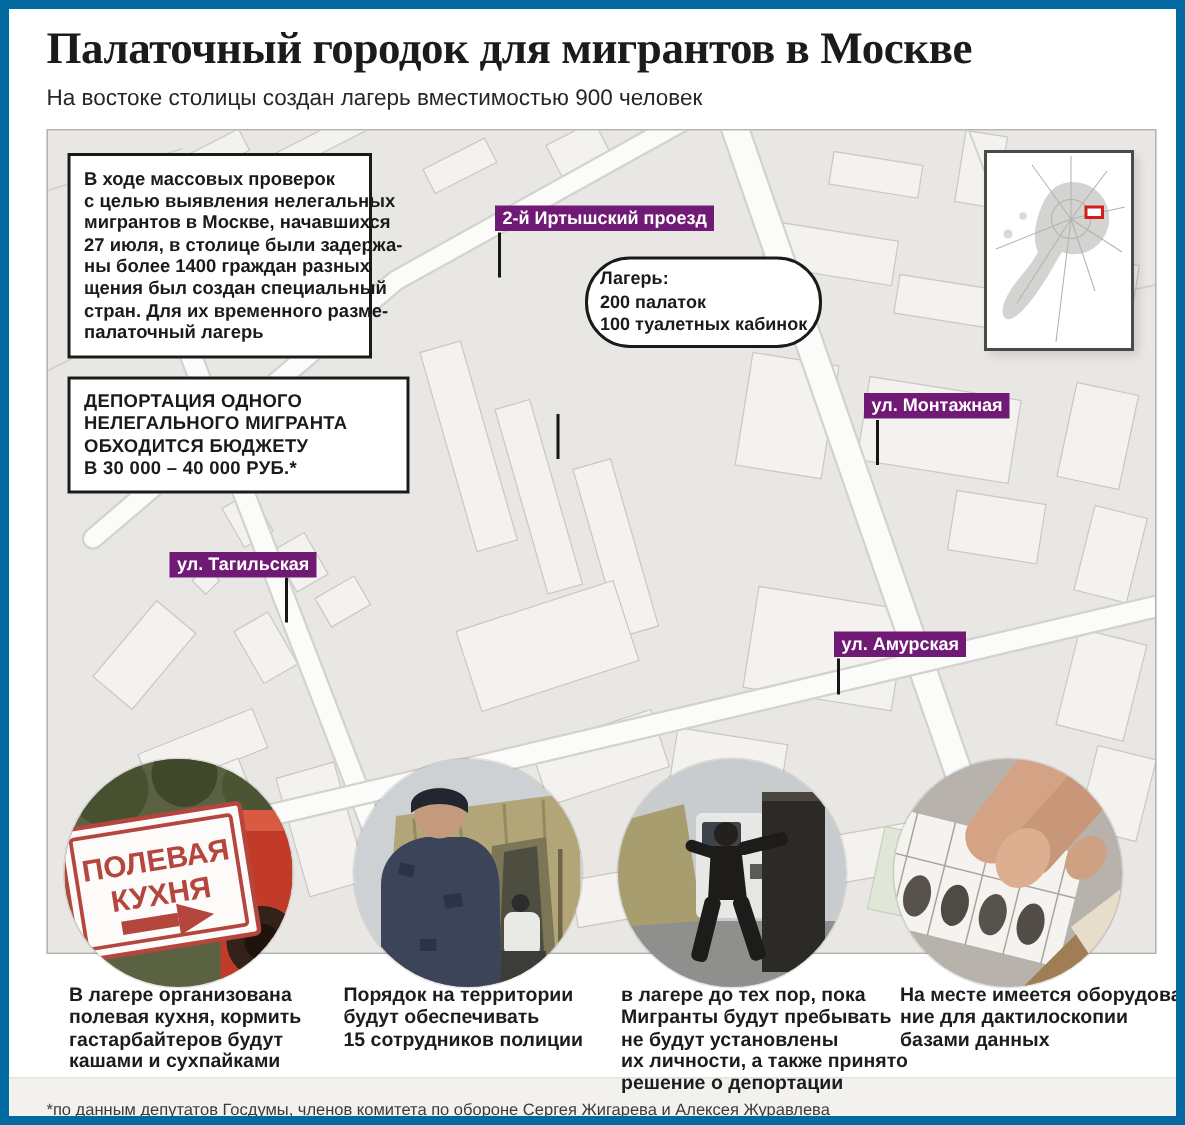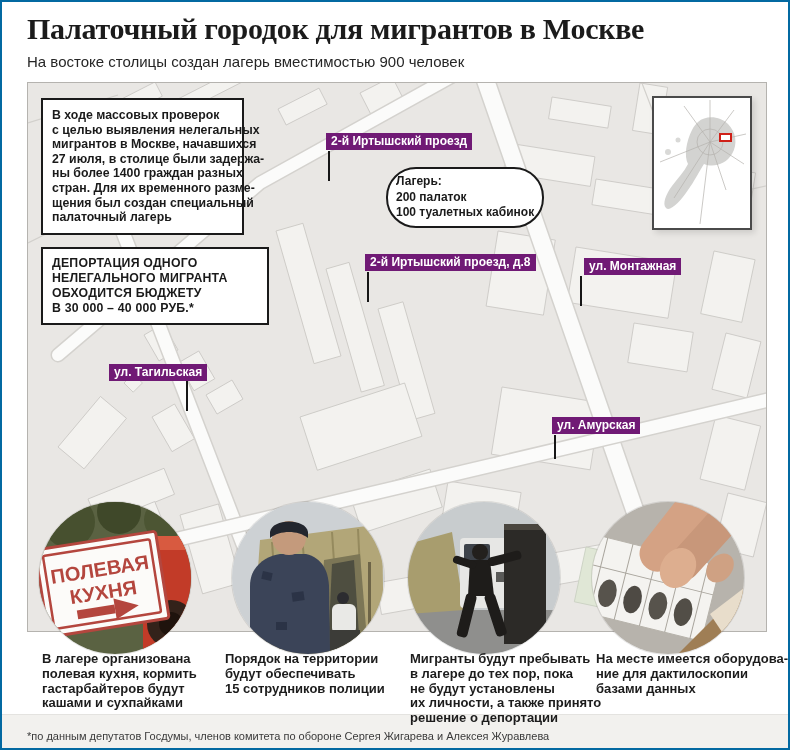--- a/index.html
+++ b/index.html
@@ -1,39 +1,39 @@
 <!DOCTYPE html>
 <html><head>
 <meta charset="utf-8">
 <style>
   html,body { margin:0; padding:0; background:#fff; }
   body { width:790px; height:750px; font-family:"Liberation Sans", sans-serif; }
   .canvas { position:relative; width:790px; height:750px; background:#fff;
-            border:2px solid #0369a1; box-sizing:border-box; overflow:hidden; }
+            border:6px solid #0369a1; box-sizing:border-box; overflow:hidden; }
 
   .title { position:absolute; left:25px; top:10px; font-family:"Liberation Serif", serif;
            font-size:30px; font-weight:700; color:#1b1b1b; letter-spacing:-0.3px; white-space:nowrap; }
   .subtitle { position:absolute; left:25px; top:51px; font-size:15px; color:#262626; white-space:nowrap; }
 
   .map-panel { position:absolute; left:25px; top:80px; width:740px; height:550px;
                background:#e9e7e4; border:1px solid #b5b3af; box-sizing:border-box; overflow:hidden; }
   .citysvg { position:absolute; left:0; top:0; }
 
   .infobox { position:absolute; background:#fff; border:2px solid #1a1a1a; color:#1a1a1a;
              box-sizing:border-box; }
   .infobox div { white-space:nowrap; }
   .box1 { left:13px; top:15px; width:203px; padding:8px 9px; font-size:12.3px; font-weight:700; line-height:14.6px; }
   .box2 { left:13px; top:164px; width:228px; padding:7px 9px; font-size:12.3px; font-weight:700; line-height:15px; letter-spacing:0.2px; }
   .campbox { left:358px; top:84px; padding:5px 8px; font-size:12px; font-weight:700; line-height:15.5px;border-radius:30px; }
 
   .street-label { position:absolute; background:#701a75; color:#fff; font-size:12px; font-weight:700;
                   padding:1px 5px 2px 5px; white-space:nowrap; z-index:5; }
   .sl1 { left:298px; top:50px; }
   .sl2 { left:337px; top:171px; }
-  .sl3 { left:556px; top:175px;text-align:center; }
+  .sl3 { left:544px; top:175px;text-align:center; }
   .sl4 { left:81px;  top:281px; }
   .sl5 { left:524px; top:334px; }
   .leader { position:absolute; width:2px; background:#161616; z-index:4; }
   .ld1 { left:300px; top:68px;  height:30px; }
   .ld2 { left:339px; top:189px; height:30px; }
   .ld3 { left:552px; top:193px; height:30px; }
   .ld4 { left:158px; top:298px; height:30px; }
   .ld5 { left:526px; top:352px; height:24px; }
 
   .inset { position:absolute; left:624px; top:13px; width:100px; height:134px; background:#fff;
@@ -150,41 +150,40 @@
         <rect x="66" y="36" width="11" height="7" fill="#ffffff" stroke="#cf2018" stroke-width="2"></rect>
       </svg>
     </div>
 
     <div class="infobox box1">
       <div>В ходе массовых проверок</div>
       <div>с целью выявления нелегальных</div>
       <div>мигрантов в Москве, начавшихся</div>
       <div>27 июля, в столице были задержа-</div>
       <div>ны более 1400 граждан разных</div>
+      <div>щения был создан специальный</div>
       <div>стран. Для их временного разме-</div>
-      <div>щения был создан специальный</div>
       <div>палаточный лагерь</div>
     </div>
 
     <div class="infobox box2">
       <div>ДЕПОРТАЦИЯ ОДНОГО</div>
       <div>НЕЛЕГАЛЬНОГО МИГРАНТА</div>
       <div>ОБХОДИТСЯ БЮДЖЕТУ</div>
       <div>В 30 000 – 40 000 РУБ.*</div>
     </div>
 
     <div class="infobox campbox">
       <div>Лагерь:</div>
       <div>200 палаток</div>
       <div>100 туалетных кабинок</div>
     </div>
 
     <div class="street-label sl1">2-й Иртышский проезд</div>
     <div class="leader ld1"></div>
-    <div class="street-label sl2">2-й Иртышский проезд, д.8</div>
     <div class="leader ld2"></div>
     <div class="street-label sl3">ул. Монтажная</div>
     <div class="leader ld3"></div>
     <div class="street-label sl4">ул. Тагильская</div>
     <div class="leader ld4"></div>
     <div class="street-label sl5">ул. Амурская</div>
     <div class="leader ld5"></div>
   </div>
 
   <div class="footer-strip"></div>
@@ -274,22 +273,22 @@
     <div>полевая кухня, кормить</div>
     <div>гастарбайтеров будут</div>
     <div>кашами и сухпайками</div>
   </div>
   <div class="caption c2">
     <div>Порядок на территории</div>
     <div>будут обеспечивать</div>
     <div>15 сотрудников полиции</div>
   </div>
   <div class="caption c3">
+    <div>в лагере до тех пор, пока</div>
     <div>Мигранты будут пребывать</div>
-    <div>в лагере до тех пор, пока</div>
     <div>не будут установлены</div>
     <div>их личности, а также принято</div>
     <div>решение о депортации</div>
   </div>
   <div class="caption c4">
     <div>На месте имеется оборудова-</div>
     <div>ние для дактилоскопии</div>
     <div>базами данных</div>
   </div>
 

